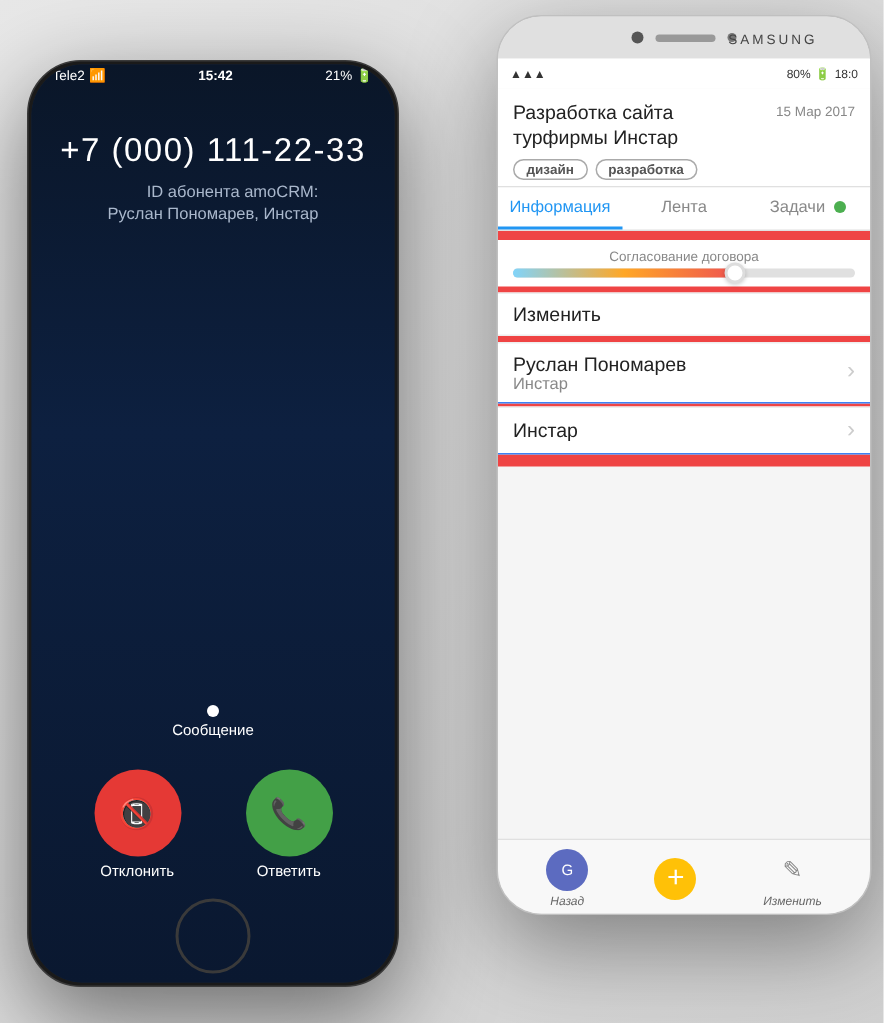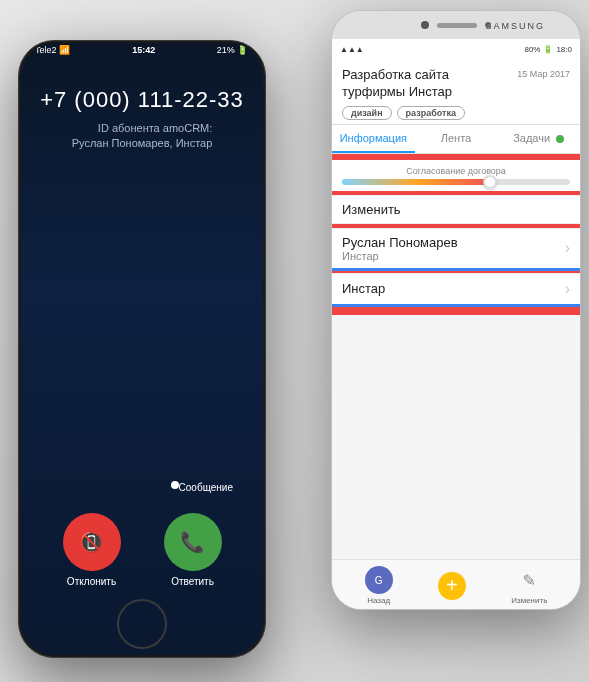--- a/index.html
+++ b/index.html
@@ -81,22 +81,21 @@
       color: #aab8cc;
       text-align: right;
       line-height: 1.4;
       padding: 0 20px;
     }
     .call-actions-top {
       margin-top: auto;
       width: 100%;
       display: flex;
       justify-content: flex-end;
-      padding-right: 30px;
-      flex-direction: row;
+      flex-direction: column;
       align-items: center;
       padding-bottom: 10px;
     }
     .message-dot {
       width: 8px;
       height: 8px;
       background: #fff;
       border-radius: 50%;
       margin-bottom: 4px;
     }
@@ -319,21 +318,21 @@
       font-size: 11px;
       color: #888;
     }
     .crm-row {
       display: flex;
       justify-content: space-between;
       align-items: center;
       padding: 6px 10px;
       background: #fff;
       border-top: 1px solid #eee;
-      border-bottom: 3px solid #3b82f6;
+      border-bottom: 1px solid #3b82f6;
       margin-bottom: 2px;
     }
     .crm-row-content { flex: 1; }
     .crm-row-arrow {
       color: #ccc;
       font-size: 16px;
     }
     .samsung-nav {
       height: 52px;
       background: #f8f8f8;
@@ -367,20 +366,21 @@
       font-size: 20px;
     }
     .nav-icon-edit {
       background: transparent;
       color: #888;
       font-size: 16px;
     }
     .nav-label {
       font-size: 8px;
       color: #666;
+      font-style: italic;
     }
 
     
     .budget-value {
       font-size: 16px;
       font-weight: 400;
       color: #222;
     }
   </style>
 </head>

